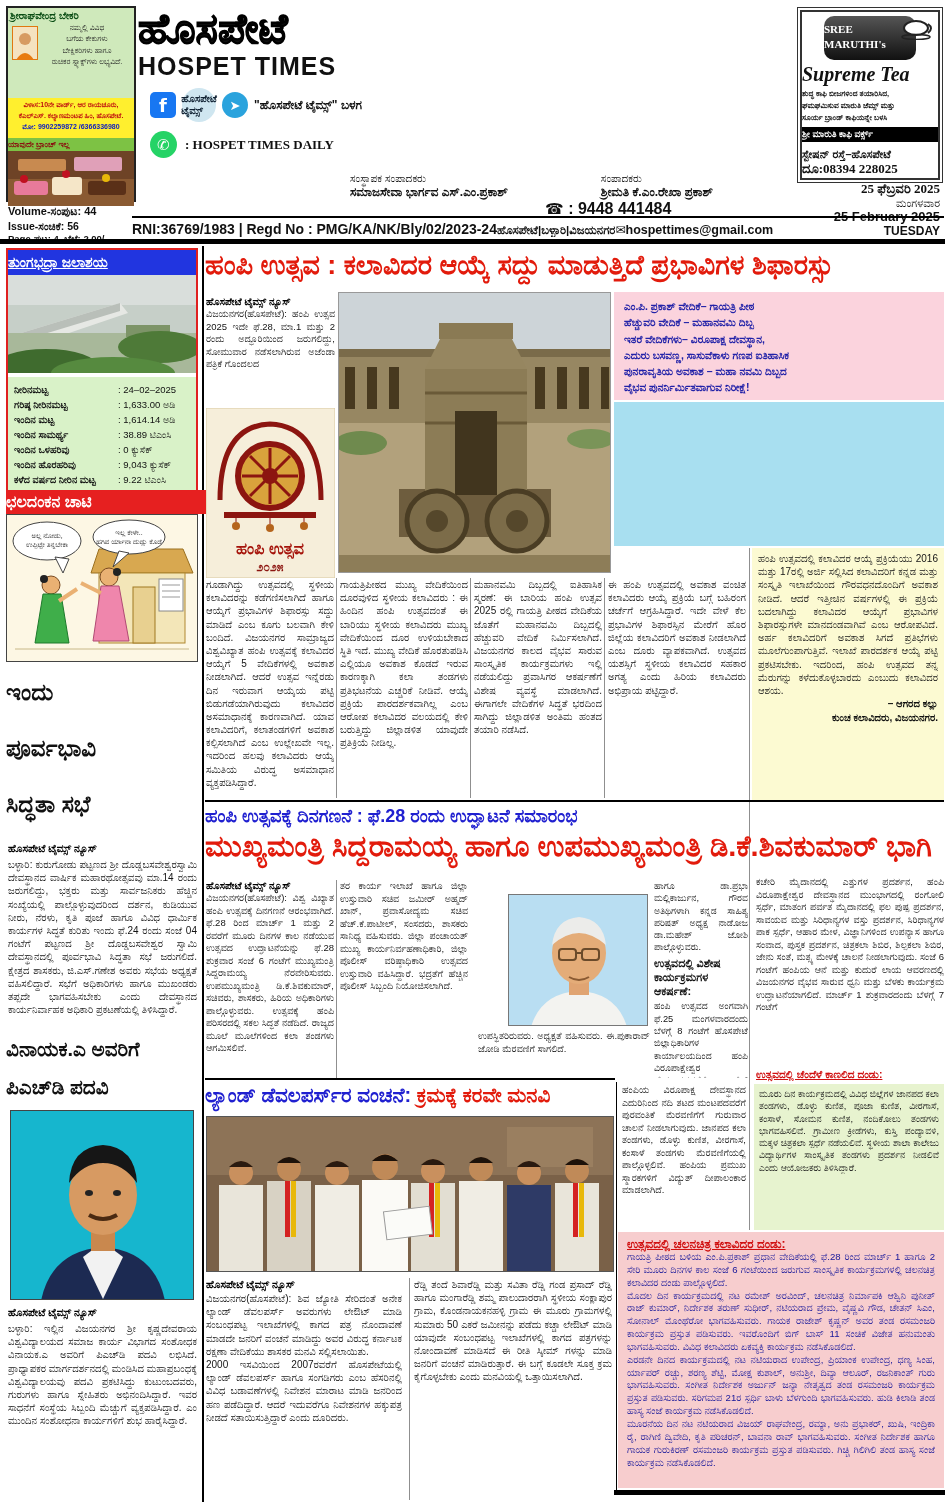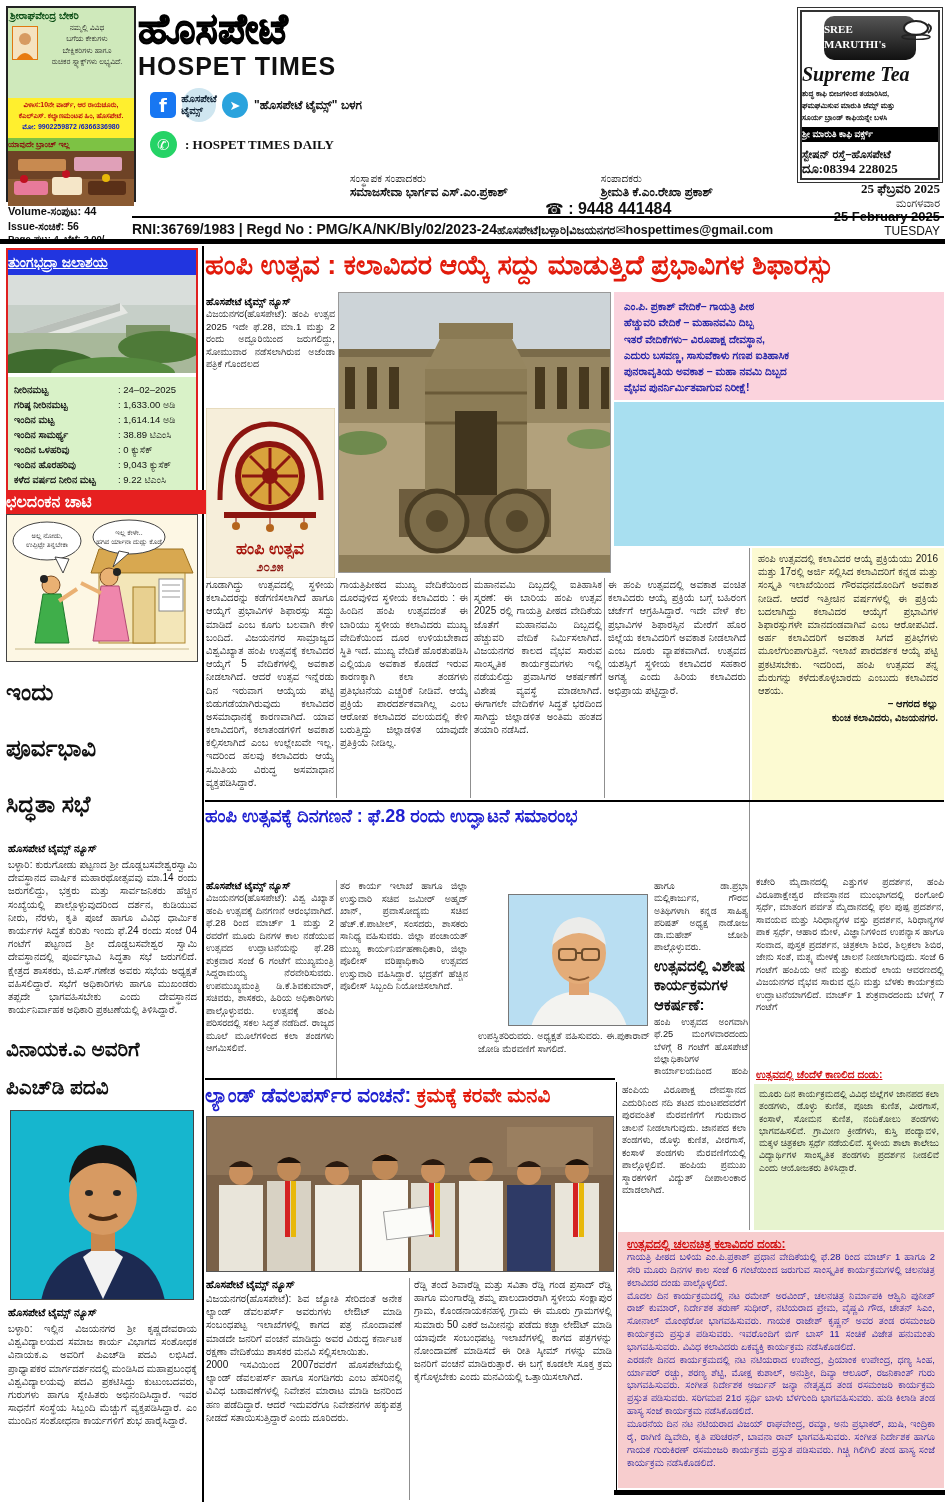--- a/index.html
+++ b/index.html
@@ -89,21 +89,21 @@
     </div>
     <div class="ctr" style="background:#000;color:#fff;font-size:9px;font-weight:bold;height:15px;line-height:15px;margin-top:3px">ಶ್ರೀ ಮಾರುತಿ ಕಾಫಿ ವರ್ಕ್ಸ್</div>
     <div class="ctr" style="font-size:11px;font-weight:bold;margin-top:6px">ಸ್ಟೇಷನ್ ರಸ್ತೆ–ಹೊಸಪೇಟೆ</div>
     <div class="ctr" style="font-size:13px;font-weight:900;font-family:'Liberation Serif','DejaVu Serif',serif">ದೂ:08394 228025</div>
   </div>
 
   <div class="abs" style="left:790px;top:182px;width:150px;text-align:right;line-height:1.15">
     <div style="font-size:13px;font-weight:bold;font-family:'Liberation Serif','DejaVu Serif',serif">25 ಫೆಬ್ರವರಿ 2025</div>
     <div style="font-size:11px">ಮಂಗಳವಾರ</div>
     <div style="font-size:13px;font-weight:bold">25 February 2025</div>
-    <div style="font-size:12px;font-weight:normal">TUESDAY</div>
+    <div style="font-size:12px;font-weight:bold">TUESDAY</div>
   </div>
 
   <div class="abs" style="left:8px;top:204px;width:130px;line-height:1.35">
     <div style="font-size:11px;font-weight:bold">Volume-ಸಂಪುಟ: 44</div>
     <div style="font-size:10.5px;font-weight:bold">Issue-ಸಂಚಿಕೆ: 56</div>
     <div style="font-size:9.5px;font-weight:bold">Page-ಪುಟ: 4, ಬೆಲೆ: 2.00/-</div>
   </div>
 
   <div class="abs" style="left:350px;top:172px;width:440px;display:flex;justify-content:space-between">
     <div class="ctr" style="width:55%">
@@ -314,20 +314,21 @@
   <div class="abs kn" style="left:474px;top:578px;width:128px;height:220px">ಮಹಾನವಮಿ ದಿಬ್ಬದಲ್ಲಿ ಐತಿಹಾಸಿಕ ಸ್ಮರಣೆ: ಈ ಬಾರಿಯ ಹಂಪಿ ಉತ್ಸವ 2025 ರಲ್ಲಿ ಗಾಯತ್ರಿ ಪೀಠದ ವೇದಿಕೆಯ ಜೊತೆಗೆ ಮಹಾನವಮಿ ದಿಬ್ಬದಲ್ಲಿ ಹೆಚ್ಚುವರಿ ವೇದಿಕೆ ನಿರ್ಮಿಸಲಾಗಿದೆ. ವಿಜಯನಗರ ಕಾಲದ ವೈಭವ ಸಾರುವ ಸಾಂಸ್ಕೃತಿಕ ಕಾರ್ಯಕ್ರಮಗಳು ಇಲ್ಲಿ ನಡೆಯಲಿದ್ದು ಪ್ರವಾಸಿಗರ ಆಕರ್ಷಣೆಗೆ ವಿಶೇಷ ವ್ಯವಸ್ಥೆ ಮಾಡಲಾಗಿದೆ. ಈಗಾಗಲೇ ವೇದಿಕೆಗಳ ಸಿದ್ಧತೆ ಭರದಿಂದ ಸಾಗಿದ್ದು ಜಿಲ್ಲಾಡಳಿತ ಅಂತಿಮ ಹಂತದ ತಯಾರಿ ನಡೆಸಿದೆ.</div>
   <div class="abs kn" style="left:608px;top:578px;width:138px;height:220px">ಈ ಹಂಪಿ ಉತ್ಸವದಲ್ಲಿ ಅವಕಾಶ ವಂಚಿತ ಕಲಾವಿದರು ಆಯ್ಕೆ ಪ್ರಕ್ರಿಯೆ ಬಗ್ಗೆ ಬಹಿರಂಗ ಚರ್ಚೆಗೆ ಆಗ್ರಹಿಸಿದ್ದಾರೆ. ಇದೇ ವೇಳೆ ಕೆಲ ಪ್ರಭಾವಿಗಳ ಶಿಫಾರಸ್ಸಿನ ಮೇರೆಗೆ ಹೊರ ಜಿಲ್ಲೆಯ ಕಲಾವಿದರಿಗೆ ಅವಕಾಶ ನೀಡಲಾಗಿದೆ ಎಂಬ ದೂರು ವ್ಯಾಪಕವಾಗಿದೆ. ಉತ್ಸವದ ಯಶಸ್ಸಿಗೆ ಸ್ಥಳೀಯ ಕಲಾವಿದರ ಸಹಕಾರ ಅಗತ್ಯ ಎಂದು ಹಿರಿಯ ಕಲಾವಿದರು ಅಭಿಪ್ರಾಯ ಪಟ್ಟಿದ್ದಾರೆ.</div>
   <div class="vr" style="left:336px;top:578px;height:220px"></div>
   <div class="vr" style="left:470px;top:578px;height:220px"></div>
   <div class="vr" style="left:604px;top:578px;height:220px"></div>
   <div class="vr" style="left:749px;top:548px;height:682px"></div>
 
   <div class="hr" style="left:205px;top:800px;width:739px;height:2px"></div>
 
   <div class="abs ctr headline blue" style="left:205px;top:806px;width:739px;font-size:18px">ಹಂಪಿ ಉತ್ಸವಕ್ಕೆ ದಿನಗಣನೆ : ಫೆ.28 ರಂದು ಉದ್ಘಾಟನೆ ಸಮಾರಂಭ</div>
+  <div class="abs ctr headline red" style="left:205px;top:830px;width:739px;font-size:29px">ಮುಖ್ಯಮಂತ್ರಿ ಸಿದ್ದರಾಮಯ್ಯ ಹಾಗೂ ಉಪಮುಖ್ಯಮಂತ್ರಿ ಡಿ.ಕೆ.ಶಿವಕುಮಾರ್ ಭಾಗಿ</div>
 
   <div class="abs" style="left:206px;top:880px;width:128px">
     <div class="byl" style="font-size:10px">ಹೊಸಪೇಟೆ ಟೈಮ್ಸ್ ನ್ಯೂಸ್</div>
     <div class="kn" style="font-size:9.5px;height:184px">ವಿಜಯನಗರ(ಹೊಸಪೇಟೆ): ವಿಶ್ವ ವಿಖ್ಯಾತ ಹಂಪಿ ಉತ್ಸವಕ್ಕೆ ದಿನಗಣನೆ ಆರಂಭವಾಗಿದೆ. ಫೆ.28 ರಿಂದ ಮಾರ್ಚ್ 1 ಮತ್ತು 2 ರವರೆಗೆ ಮೂರು ದಿನಗಳ ಕಾಲ ನಡೆಯುವ ಉತ್ಸವದ ಉದ್ಘಾಟನೆಯನ್ನು ಫೆ.28 ಶುಕ್ರವಾರ ಸಂಜೆ 6 ಗಂಟೆಗೆ ಮುಖ್ಯಮಂತ್ರಿ ಸಿದ್ದರಾಮಯ್ಯ ನೆರವೇರಿಸುವರು. ಉಪಮುಖ್ಯಮಂತ್ರಿ ಡಿ.ಕೆ.ಶಿವಕುಮಾರ್, ಸಚಿವರು, ಶಾಸಕರು, ಹಿರಿಯ ಅಧಿಕಾರಿಗಳು ಪಾಲ್ಗೊಳ್ಳುವರು. ಉತ್ಸವಕ್ಕೆ ಹಂಪಿ ಪರಿಸರದಲ್ಲಿ ಸಕಲ ಸಿದ್ಧತೆ ನಡೆದಿದೆ. ರಾಜ್ಯದ ಮೂಲೆ ಮೂಲೆಗಳಿಂದ ಕಲಾ ತಂಡಗಳು ಆಗಮಿಸಲಿವೆ.</div>
   </div>
   <div class="abs kn" style="left:340px;top:880px;width:128px;height:198px;font-size:9.5px">ತರ ಕಾರ್ಯ ಇಲಾಖೆ ಹಾಗೂ ಜಿಲ್ಲಾ ಉಸ್ತುವಾರಿ ಸಚಿವ ಜಮೀರ್ ಅಹ್ಮದ್ ಖಾನ್, ಪ್ರವಾಸೋದ್ಯಮ ಸಚಿವ ಹೆಚ್.ಕೆ.ಪಾಟೀಲ್, ಸಂಸದರು, ಶಾಸಕರು ಸಾನಿಧ್ಯ ವಹಿಸುವರು. ಜಿಲ್ಲಾ ಪಂಚಾಯತ್ ಮುಖ್ಯ ಕಾರ್ಯನಿರ್ವಹಣಾಧಿಕಾರಿ, ಜಿಲ್ಲಾ ಪೊಲೀಸ್ ವರಿಷ್ಠಾಧಿಕಾರಿ ಉತ್ಸವದ ಉಸ್ತುವಾರಿ ವಹಿಸಿದ್ದಾರೆ. ಭದ್ರತೆಗೆ ಹೆಚ್ಚಿನ ಪೊಲೀಸ್ ಸಿಬ್ಬಂದಿ ನಿಯೋಜಿಸಲಾಗಿದೆ.</div>
   <div class="vr" style="left:336px;top:880px;height:198px"></div>
 
   <svg class="abs" style="left:508px;top:894px;border:1px solid #777" width="140" height="132">
     <rect width="140" height="132" fill="#b9def2"></rect>
@@ -337,21 +338,21 @@
     <path d="M43,50 Q46,24 70,22 Q94,24 97,50 Q83,38 70,38 Q57,38 43,50 Z" fill="#ececea"></path>
     <rect x="50" y="54" width="17" height="11" rx="3" fill="none" stroke="#6a4a2a" stroke-width="2"></rect>
     <rect x="73" y="54" width="17" height="11" rx="3" fill="none" stroke="#6a4a2a" stroke-width="2"></rect>
     <line x1="67" y1="58" x2="73" y2="58" stroke="#6a4a2a" stroke-width="2"></line>
     <path d="M60,82 Q70,88 80,82" fill="none" stroke="#8a5a32" stroke-width="2"></path>
   </svg>
   <div class="abs kn" style="left:478px;top:1030px;width:172px;height:48px;font-size:9.5px">ಉಪಸ್ಥಿತರಿರುವರು. ಅಧ್ಯಕ್ಷತೆ ವಹಿಸುವರು. ಈ.ಪುಕಾರಾವ್ ಜೋಡಿ ಮೆರವಣಿಗೆ ಸಾಗಲಿದೆ.</div>
 
   <div class="abs" style="left:654px;top:880px;width:94px;height:198px;overflow:hidden">
     <div class="kn" style="font-size:9.3px">ಹಾಗೂ ಡಾ.ಪ್ರಭಾ ಮಲ್ಲಿಕಾರ್ಜುನ, ಗೌರವ ಅತಿಥಿಗಳಾಗಿ ಕನ್ನಡ ಸಾಹಿತ್ಯ ಪರಿಷತ್ ಅಧ್ಯಕ್ಷ ನಾಡೋಜ ಡಾ.ಮಹೇಶ್ ಜೋಶಿ ಪಾಲ್ಗೊಳ್ಳುವರು.</div>
-    <div style="font-size:15px;font-weight:bold;line-height:1.3;margin:2px 0">ಉತ್ಸವದಲ್ಲಿ ವಿಶೇಷ ಕಾರ್ಯಕ್ರಮಗಳ ಆಕರ್ಷಣೆ:</div>
+    <div style="font-size:11px;font-weight:bold;line-height:1.3;margin:2px 0">ಉತ್ಸವದಲ್ಲಿ ವಿಶೇಷ ಕಾರ್ಯಕ್ರಮಗಳ ಆಕರ್ಷಣೆ:</div>
     <div class="kn" style="font-size:9.3px">ಹಂಪಿ ಉತ್ಸವದ ಅಂಗವಾಗಿ ಫೆ.25 ಮಂಗಳವಾರದಂದು ಬೆಳಗ್ಗೆ 8 ಗಂಟೆಗೆ ಹೊಸಪೇಟೆ ಜಿಲ್ಲಾಧಿಕಾರಿಗಳ ಕಾರ್ಯಾಲಯದಿಂದ ಹಂಪಿ ವಿರೂಪಾಕ್ಷೇಶ್ವರ ದೇವಸ್ಥಾನದವರೆಗೆ ಬೈಕ್ ರ್ಯಾಲಿ ನಡೆಯಲಿದೆ. ಫೆ.26 ಬುಧವಾರದಂದು ಸಂಜೆ 6 ಗಂಟೆಗೆ ಹಂಪಿ ವಿರೂಪಾಕ್ಷ ದೇವಸ್ಥಾನದ ಹತ್ತಿರದ ತುಂಗಭದ್ರ</div>
   </div>
 
   <div class="abs kn" style="left:756px;top:876px;width:188px;height:190px;font-size:9.5px">ಕಚೇರಿ ಮೈದಾನದಲ್ಲಿ ಎತ್ತುಗಳ ಪ್ರದರ್ಶನ, ಹಂಪಿ ವಿರೂಪಾಕ್ಷೇಶ್ವರ ದೇವಸ್ಥಾನದ ಮುಂಭಾಗದಲ್ಲಿ ರಂಗೋಲಿ ಸ್ಪರ್ಧೆ, ಮಾತಂಗ ಪರ್ವತ ಮೈದಾನದಲ್ಲಿ ಫಲ ಪುಷ್ಪ ಪ್ರದರ್ಶನ, ಸಾವಯವ ಮತ್ತು ಸಿರಿಧಾನ್ಯಗಳ ವಸ್ತು ಪ್ರದರ್ಶನ, ಸಿರಿಧಾನ್ಯಗಳ ಪಾಕ ಸ್ಪರ್ಧೆ, ಆಹಾರ ಮೇಳ, ವಿಜ್ಞಾನಿಗಳಿಂದ ಉಪನ್ಯಾಸ ಹಾಗೂ ಸಂವಾದ, ಪುಸ್ತಕ ಪ್ರದರ್ಶನ, ಚಿತ್ರಕಲಾ ಶಿಬಿರ, ಶಿಲ್ಪಕಲಾ ಶಿಬಿರ, ಜೇನು ಸಂತೆ, ಮತ್ಸ್ಯ ಮೇಳಕ್ಕೆ ಚಾಲನೆ ನೀಡಲಾಗುವುದು. ಸಂಜೆ 6 ಗಂಟೆಗೆ ಹಂಪಿಯ ಆನೆ ಮತ್ತು ಕುದುರೆ ಲಾಯ ಆವರಣದಲ್ಲಿ ವಿಜಯನಗರ ವೈಭವ ಸಾರುವ ಧ್ವನಿ ಮತ್ತು ಬೆಳಕು ಕಾರ್ಯಕ್ರಮ ಉದ್ಘಾಟನೆಯಾಗಲಿದೆ. ಮಾರ್ಚ್ 1 ಶುಕ್ರವಾರದಂದು ಬೆಳಗ್ಗೆ 7 ಗಂಟೆಗೆ</div>
 
   <div class="abs ctr" style="left:756px;top:1068px;width:188px;font-size:10.5px;font-weight:bold;color:#d01010;text-decoration:underline">ಉತ್ಸವದಲ್ಲಿ ಚೆಂದೆಳೆ ಕಾಣಲಿದ ದಂಡು:</div>
   <div class="abs" style="left:754px;top:1084px;width:190px;height:146px;background:#e7f3cf;padding:4px 5px;overflow:hidden">
     <div class="kn" style="font-size:9.3px">ಮೂರು ದಿನ ಕಾರ್ಯಕ್ರಮದಲ್ಲಿ ವಿವಿಧ ಜಿಲ್ಲೆಗಳ ಜಾನಪದ ಕಲಾ ತಂಡಗಳು, ಡೊಳ್ಳು ಕುಣಿತ, ಪೂಜಾ ಕುಣಿತ, ವೀರಗಾಸೆ, ಕಂಸಾಳೆ, ಸೋಮನ ಕುಣಿತ, ನಂದಿಕೋಲು ತಂಡಗಳು ಭಾಗವಹಿಸಲಿವೆ. ಗ್ರಾಮೀಣ ಕ್ರೀಡೆಗಳು, ಕುಸ್ತಿ ಪಂದ್ಯಾವಳಿ, ಮಕ್ಕಳ ಚಿತ್ರಕಲಾ ಸ್ಪರ್ಧೆ ನಡೆಯಲಿವೆ. ಸ್ಥಳೀಯ ಶಾಲಾ ಕಾಲೇಜು ವಿದ್ಯಾರ್ಥಿಗಳ ಸಾಂಸ್ಕೃತಿಕ ತಂಡಗಳು ಪ್ರದರ್ಶನ ನೀಡಲಿವೆ ಎಂದು ಆಯೋಜಕರು ತಿಳಿಸಿದ್ದಾರೆ.</div>
   </div>
 

